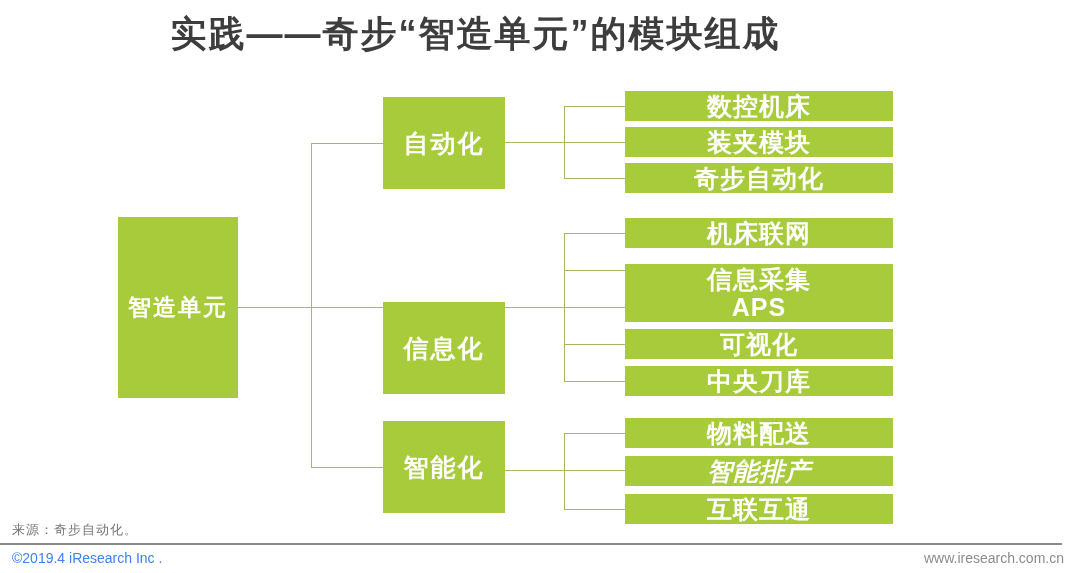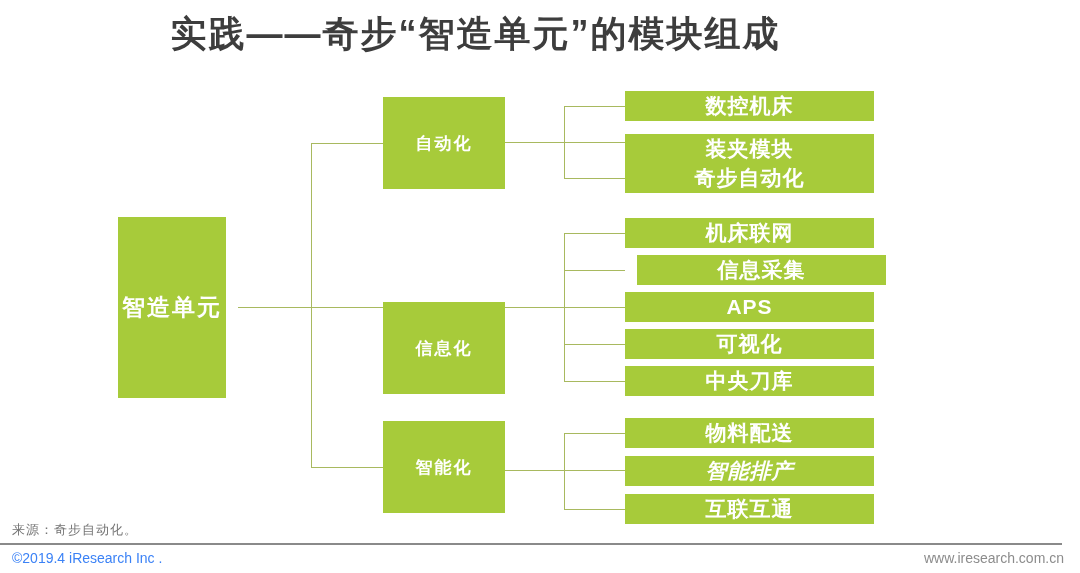--- a/index.html
+++ b/index.html
@@ -24,23 +24,23 @@
     position:absolute;
     background:#a7cb3a;
     color:#ffffff;
     font-weight:700;
     display:flex;
     align-items:center;
     justify-content:center;
     letter-spacing:2px;
     text-align:center;
   }
-  .root-box{left:118px;top:217px;width:108px;height:181px;font-size:23px;}
-  .mid-box{left:383px;width:122px;height:92px;font-size:17px;}
-  .leaf-box{left:625px;width:249px;height:30px;font-size:21px;letter-spacing:1px;}
+  .root-box{left:118px;top:217px;width:120px;height:181px;font-size:23px;}
+  .mid-box{left:383px;width:122px;height:92px;font-size:25px;}
+  .leaf-box{left:625px;width:268px;height:30px;font-size:25px;letter-spacing:1px;}
   .hline,.vline{position:absolute;background:#a8b95f;}
   .hline{height:1px;}
   .vline{width:1px;}
   .src-note{
     position:absolute;left:12px;top:521px;
     font-size:13px;color:#757575;letter-spacing:1px;text-align:center;
   }
   .footer-rule{
     position:absolute;left:0;top:543px;width:1062px;height:2px;
     background:#8a8a8a;
@@ -73,32 +73,32 @@
     <div class="box mid-box" style="top:97px;">自动化</div>
     <div class="box mid-box" style="top:262px;margin-top:40px;">信息化</div>
     <div class="box mid-box" style="top:421px;">智能化</div>
 
     <div class="hline" style="left:505px;top:142px;width:120px;"></div>
     <div class="vline" style="left:564px;top:106px;height:73px;"></div>
     <div class="hline" style="left:564px;top:106px;width:61px;"></div>
     <div class="hline" style="left:564px;top:178px;width:61px;"></div>
 
     <div class="box leaf-box" style="top:91px;">数控机床</div>
-    <div class="box leaf-box" style="top:127px;margin-top:7px;">装夹模块</div>
+    <div class="box leaf-box" style="top:127px;">装夹模块</div>
     <div class="box leaf-box" style="top:163px;">奇步自动化</div>
 
     <div class="hline" style="left:505px;top:307px;width:120px;"></div>
     <div class="vline" style="left:564px;top:233px;height:149px;"></div>
     <div class="hline" style="left:564px;top:233px;width:61px;"></div>
     <div class="hline" style="left:564px;top:270px;width:61px;"></div>
     <div class="hline" style="left:564px;top:344px;width:61px;"></div>
     <div class="hline" style="left:564px;top:381px;width:61px;"></div>
 
     <div class="box leaf-box" style="top:218px;">机床联网</div>
-    <div class="box leaf-box" style="top:255px;margin-left:12px;">信息采集</div>
+    <div class="box leaf-box" style="top:264px;">信息采集</div>
     <div class="box leaf-box" style="top:292px;">APS</div>
     <div class="box leaf-box" style="top:329px;">可视化</div>
     <div class="box leaf-box" style="top:366px;">中央刀库</div>
 
     <div class="hline" style="left:505px;top:470px;width:120px;"></div>
     <div class="vline" style="left:564px;top:433px;height:77px;"></div>
     <div class="hline" style="left:564px;top:433px;width:61px;"></div>
     <div class="hline" style="left:564px;top:509px;width:61px;"></div>
 
     <div class="box leaf-box" style="top:418px;">物料配送</div>

